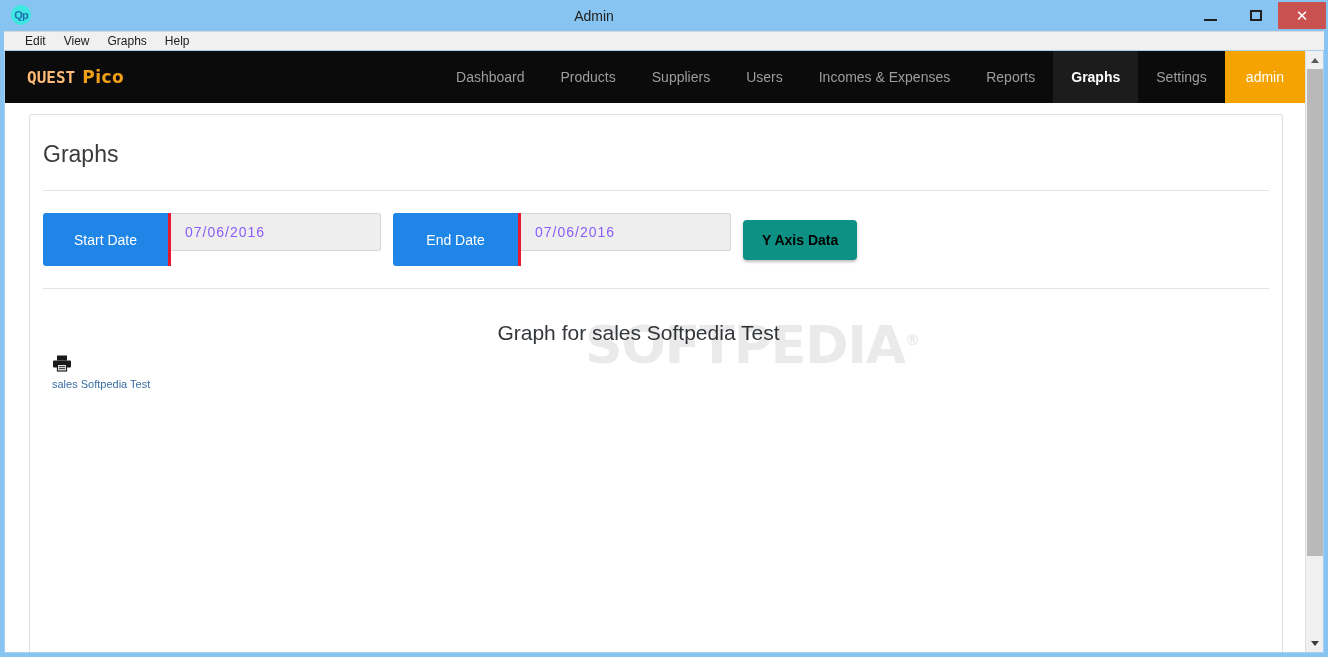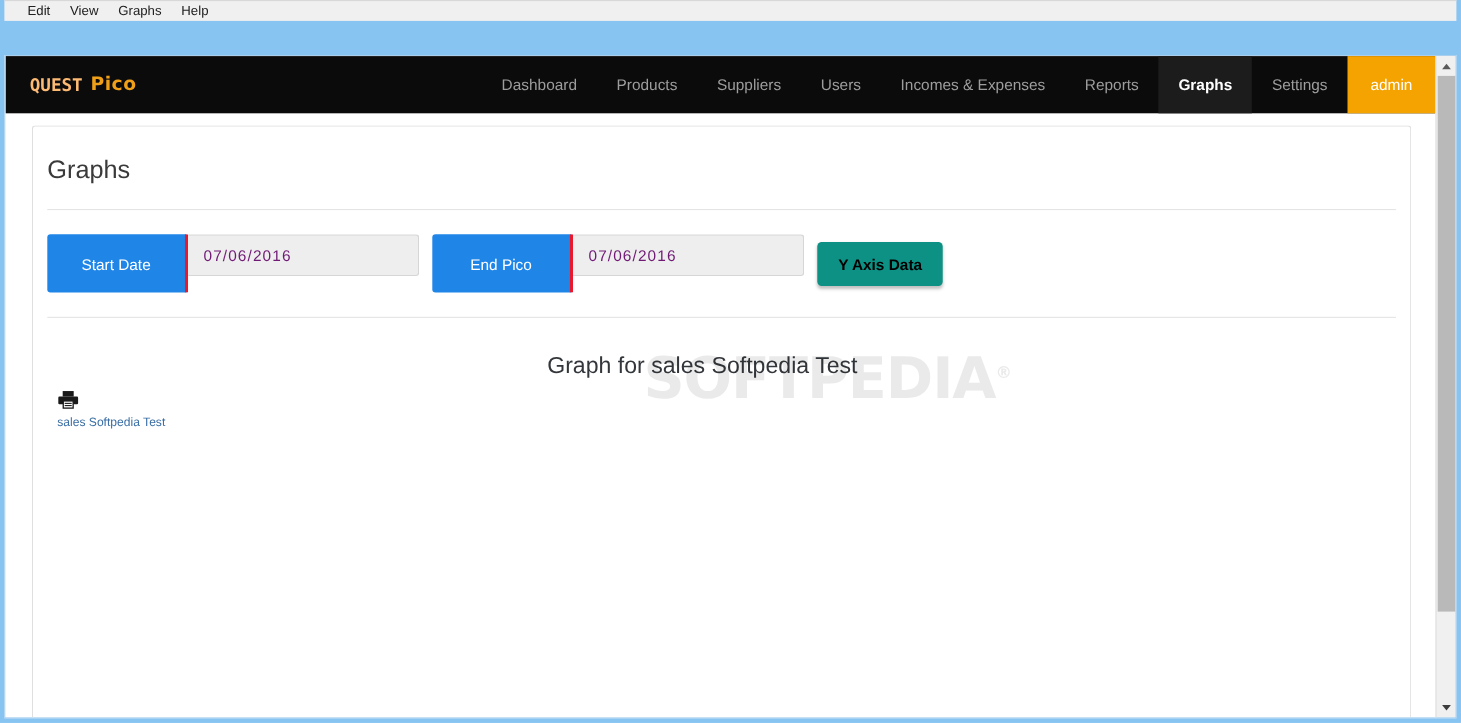--- a/index.html
+++ b/index.html
@@ -157,21 +157,21 @@
     border-right: 3px solid #e8192c;
   }
   .group-input {
     height: 38px;
     min-width: 190px;
     background: #eeeeee;
     border: 1px solid #d6d6d6;
     border-left: none;
     border-radius: 0 3px 3px 0;
     font-size: 14px;
-    color: #701a75;
+    color: #8b5cf6;
     padding: 0 14px;
     letter-spacing: 1px;
     font-family: "Liberation Sans", sans-serif;
     outline: none;
   }
   #y-axis-btn {
     background: #0d9184;
     color: #000000;
     font-size: 14px; font-weight: bold;
     height: 40px;
@@ -256,20 +256,33 @@
     width: 16px;
     height: 487px;
     background: #b9b9b9;
   }
 </style>
 </head>
 <body>
 
 <div id="app-window">
 
+  <div id="title-bar">
+    <div id="app-icon">Qp</div>
+    <div id="window-title">Admin</div>
+    <div id="window-buttons">
+      <div class="win-btn min">
+          <span></span>
+        </div>
+      <div class="win-btn max">
+          <span></span>
+        </div>
+      <div class="win-btn close">✕</div>
+    </div>
+  </div>
 
   <div id="menu-bar">
     <div class="menu-item">Edit</div>
     <div class="menu-item">View</div>
     <div class="menu-item">Graphs</div>
     <div class="menu-item">Help</div>
   </div>
 
   <div id="client">
 
@@ -299,21 +312,21 @@
         <div class="divider"></div>
 
         <div id="controls">
 
           <div class="input-group">
             <div class="group-btn">Start Date</div>
             <input class="group-input" type="text" value="07/06/2016" style="">
           </div>
 
           <div class="input-group">
-            <div class="group-btn">End Pico</div>
+            <div class="group-btn">End Date</div>
             <input class="group-input" type="text" value="07/06/2016" style="">
           </div>
 
           <button id="y-axis-btn">Y Axis Data</button>
         </div>
 
         <div class="divider"></div>
 
         <div id="watermark"><span>SOFTPEDIA</span><sup>®</sup></div>
 

